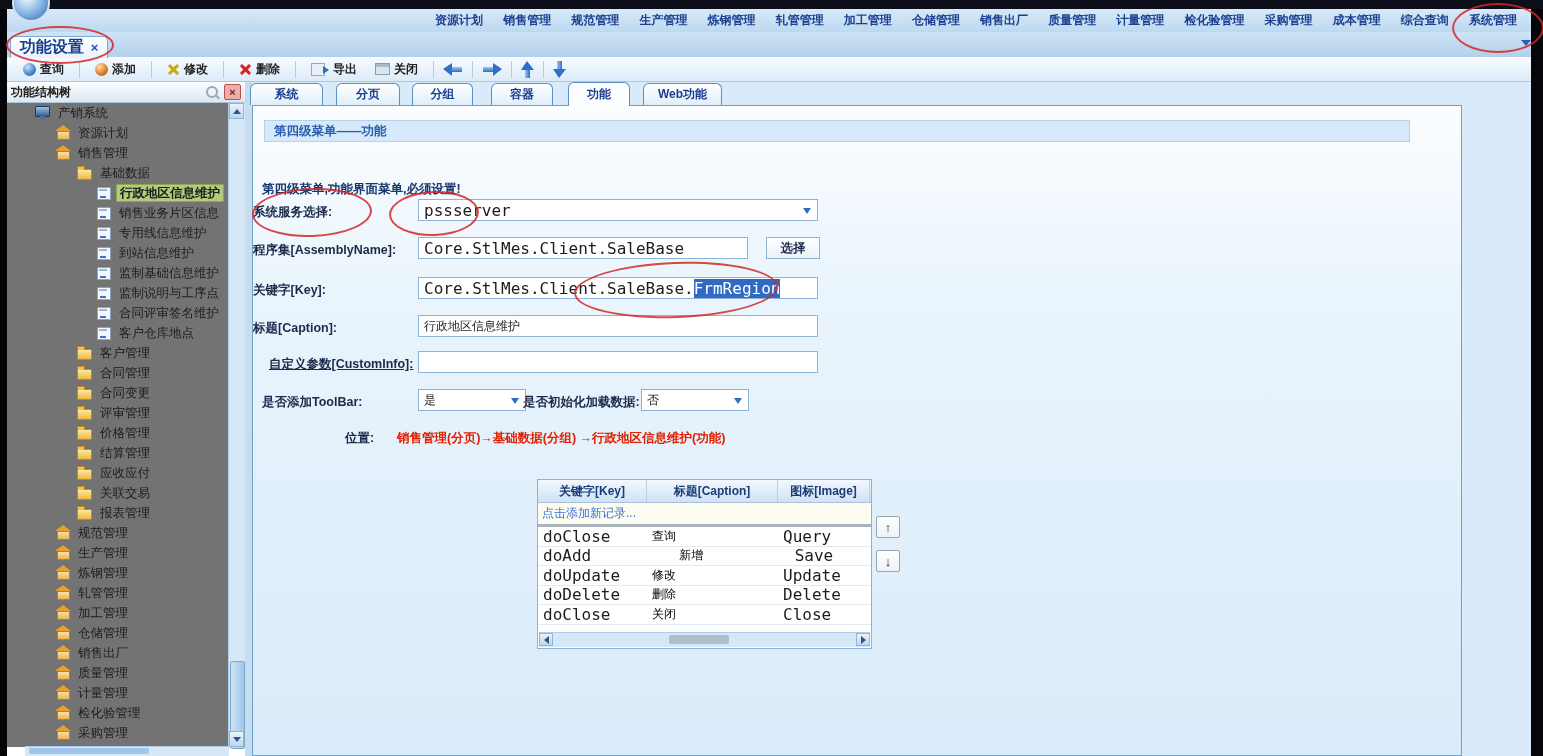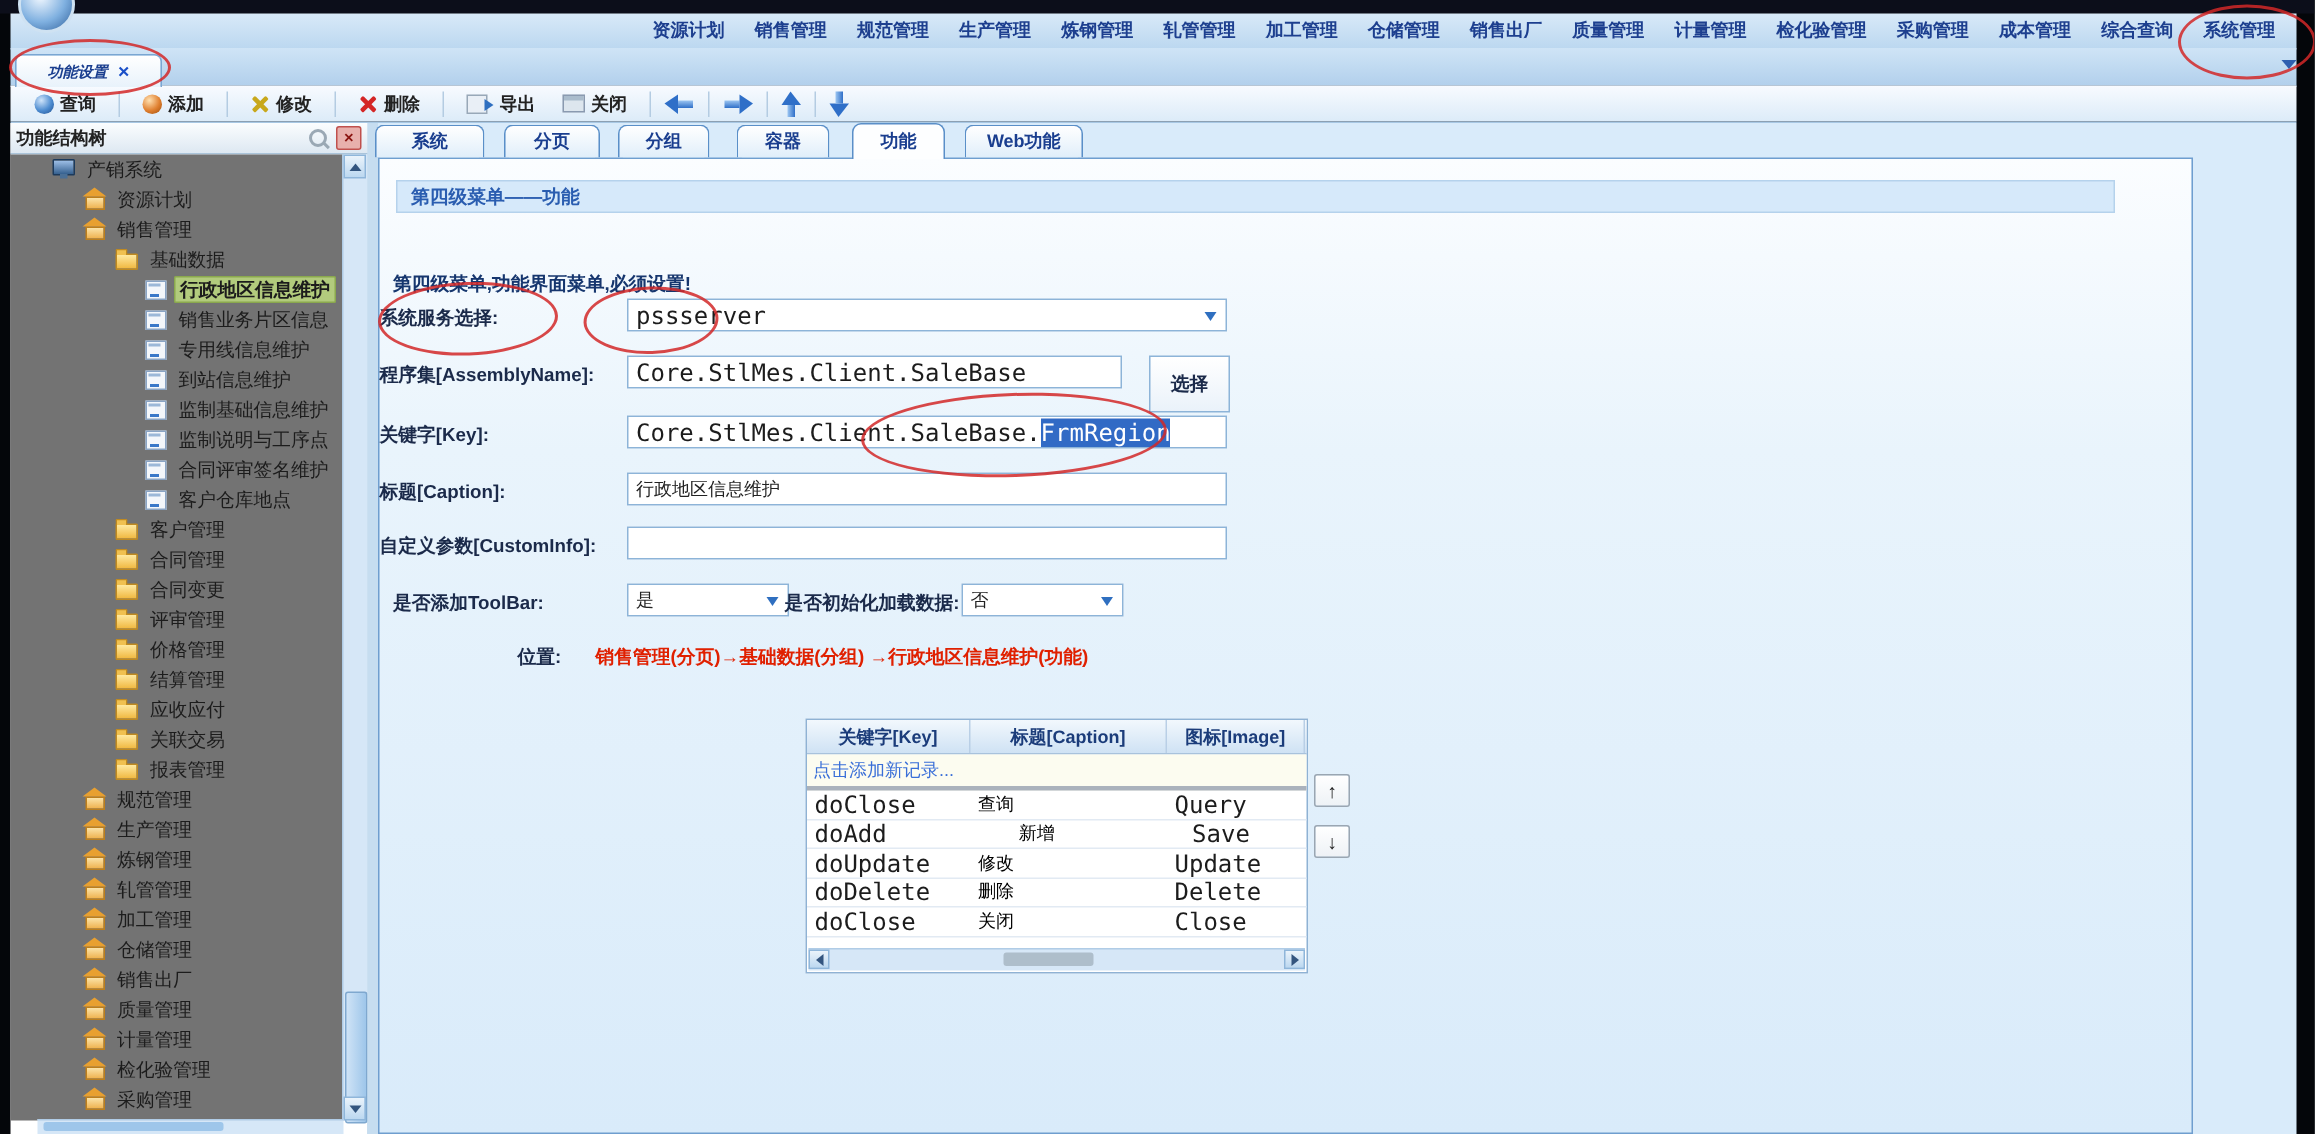--- a/index.html
+++ b/index.html
@@ -17,21 +17,21 @@
   .menu-items{position:absolute;left:428px;right:14px;top:0;height:23px;display:flex;
               justify-content:space-between;align-items:center;}
   .menu-item{font-size:12px;font-weight:700;color:#1d3f8f;white-space:nowrap;cursor:default;}
   .tabrow{left:7px;top:32px;width:1524px;height:25px;
           background:linear-gradient(#cfe4f6,#b2d0ec);border-bottom:1px solid #8fb6da;}
   .menu-caret{left:1521px;top:40px;width:0;height:0;border-left:5px solid transparent;
               border-right:5px solid transparent;border-top:6px solid #2f5fb0;z-index:2;}
   .doc-tab{left:10px;top:36px;width:96px;height:21px;border:1px solid #7aa6d2;border-bottom:none;
            border-radius:5px 5px 0 0;background:linear-gradient(#ffffff,#e8f2fb);
            display:flex;align-items:center;justify-content:center;gap:7px;z-index:2;}
-  .doc-tab .lbl{font-size:10px;font-weight:700;color:#1a3e8f;font-style:italic;}
+  .doc-tab .lbl{font-size:16px;font-weight:700;color:#1a3e8f;}
   .doc-tab .x{font-size:13px;font-weight:700;color:#1b50c8;line-height:1;}
 
   
   .toolbar{left:7px;top:57px;width:1524px;height:25px;
            background:linear-gradient(#f8fbff,#dcebf8);border-bottom:1px solid #a8c8e4;
            display:flex;align-items:center;gap:6px;padding-left:10px;box-sizing:border-box;}
   .tbtn{display:flex;align-items:center;gap:4px;padding:2px 6px;border-radius:3px;
         font-size:12px;font-weight:700;color:#222;cursor:default;}
   .tsep{width:1px;height:17px;background:#b4cce2;margin:0 3px;}
   .sphere{width:13px;height:13px;border-radius:50%;display:inline-block;}
@@ -408,34 +408,34 @@
   <div class="abs flabel" style="left:253px;top:204px;">系统服务选择:</div>
   <div class="abs field" style="left:418px;top:199px;width:400px;height:22px;">
     <span class="mono">pssserver</span>
     <span class="combo-caret"></span>
   </div>
 
   <div class="abs flabel" style="left:253px;top:242px;">程序集[AssemblyName]:</div>
   <div class="abs field" style="left:418px;top:237px;width:330px;height:22px;">
     <span class="mono">Core.StlMes.Client.SaleBase</span>
   </div>
-  <div class="abs btn" style="left:766px;top:237px;width:54px;height:38px;">选择</div>
+  <div class="abs btn" style="left:766px;top:237px;width:54px;height:22px;">选择</div>
 
   <div class="abs flabel" style="left:253px;top:282px;">关键字[Key]:</div>
   <div class="abs field" style="left:418px;top:277px;width:400px;height:22px;">
     <span class="mono">Core.StlMes.Client.SaleBase.</span>
       <span class="mono selhl">FrmRegion</span>
   </div>
 
   <div class="abs flabel" style="left:253px;top:320px;">标题[Caption]:</div>
   <div class="abs field" style="left:418px;top:315px;width:400px;height:22px;">
     <span>行政地区信息维护</span>
   </div>
 
-  <div class="abs flabel" style="left:253px;top:356px;">自定义参数[CustomInfo]:</div>
+  <div class="abs flabel" style="left:269px;top:356px;text-decoration:underline;">自定义参数[CustomInfo]:</div>
   <div class="abs field" style="left:418px;top:351px;width:400px;height:22px;">
     <span></span>
   </div>
 
   <div class="abs flabel" style="left:262px;top:394px;">是否添加ToolBar:</div>
   <div class="abs field" style="left:418px;top:389px;width:108px;height:22px;">
     <span>是</span>
     <span class="combo-caret"></span>
   </div>
   <div class="abs flabel" style="left:523px;top:394px;">是否初始化加载数据:</div>

